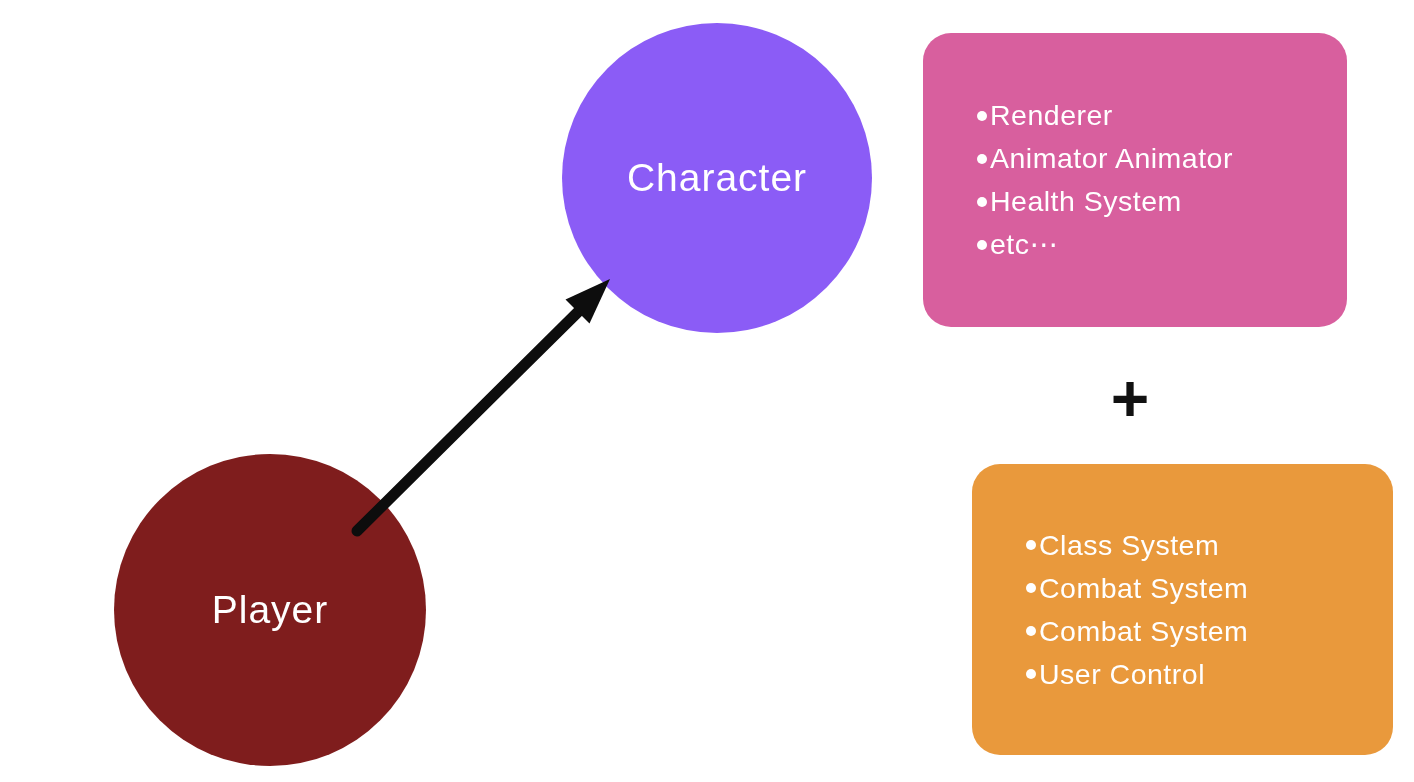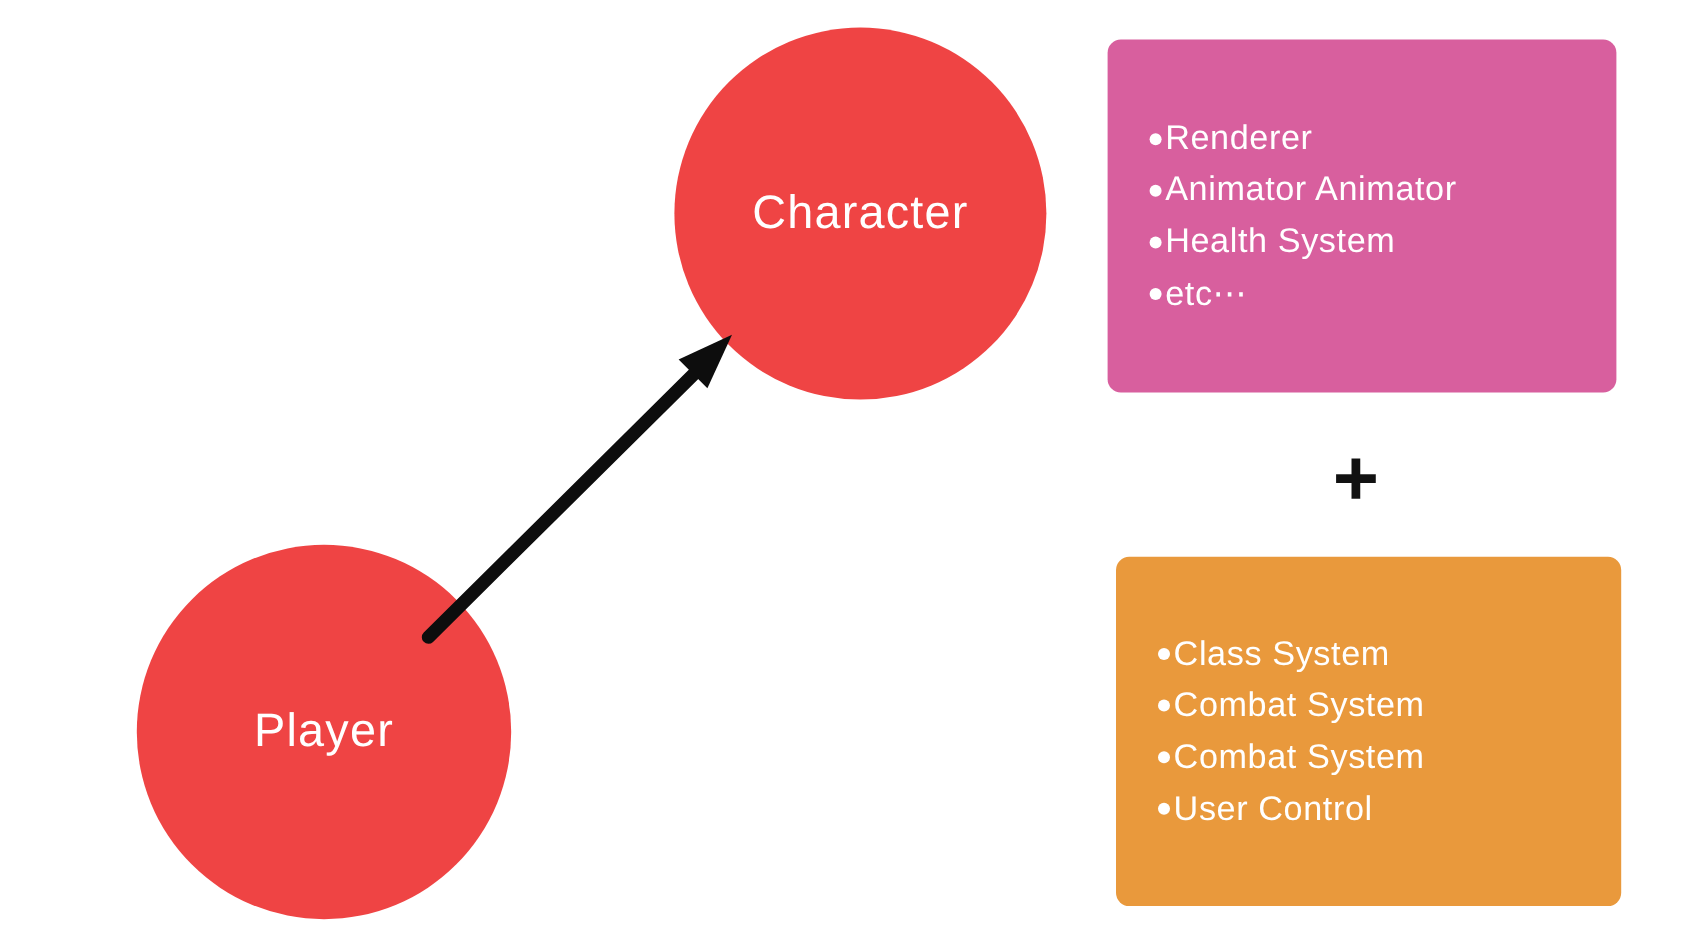--- a/index.html
+++ b/index.html
@@ -22,29 +22,29 @@
     color: #ffffff;
     font-size: 39px;
     font-weight: 400;
     letter-spacing: 1px;
   }
   .circle-character { left: 562px; top: 23px;  width: 310px; height: 310px; }
   .circle-player    { left: 114px; top: 454px; width: 312px; height: 312px; }
 
   .panel {
     position: absolute;
-    border-radius: 11px;
+    border-radius: 28px;
     display: flex;
     flex-direction: column;
     justify-content: center;
     box-sizing: border-box;
-    padding-left: 35px;
+    padding-left: 54px;
   }
   .panel-character { left: 923px; top: 33px;  width: 424px; height: 294px; }
-  .panel-player    { left: 930px; top: 464px; width: 421px; height: 291px; }
+  .panel-player    { left: 972px; top: 464px; width: 421px; height: 291px; }
 
   .panel ul {
     list-style: none;
     margin: 0;
     padding: 0;
   }
   .panel li {
     display: flex;
     align-items: center;
     height: 43px;
@@ -85,25 +85,25 @@
     width: 1414px;
     height: 782px;
     pointer-events: none;
   }
 </style>
 </head>
 <body>
 
 <div class="canvas">
 
-  <div class="node-circle circle-character" style="background: #ef4444; text-align: right;">
+  <div class="node-circle circle-character" style="background: #8b5cf6; text-align: right;">
     <span class="node-label">Character</span>
   </div>
 
-  <div class="node-circle circle-player" style="background: #ef4444;">
+  <div class="node-circle circle-player" style="background: #7f1d1d;">
     <span class="node-label">Player</span>
   </div>
 
   <svg class="arrow-layer" viewBox="0 0 1414 782" xmlns="http://www.w3.org/2000/svg">
     <line x1="357" y1="531" x2="581" y2="309" stroke-width="11" stroke-linecap="round" style="stroke: rgb(13, 13, 13);"></line>
     <polygon points="610,279 589.5,323.5 565.5,299.5" style="fill: rgb(13, 13, 13);"></polygon>
   </svg>
 
   <div class="panel panel-character" style="background: rgb(216, 95, 158);">
     <ul>

